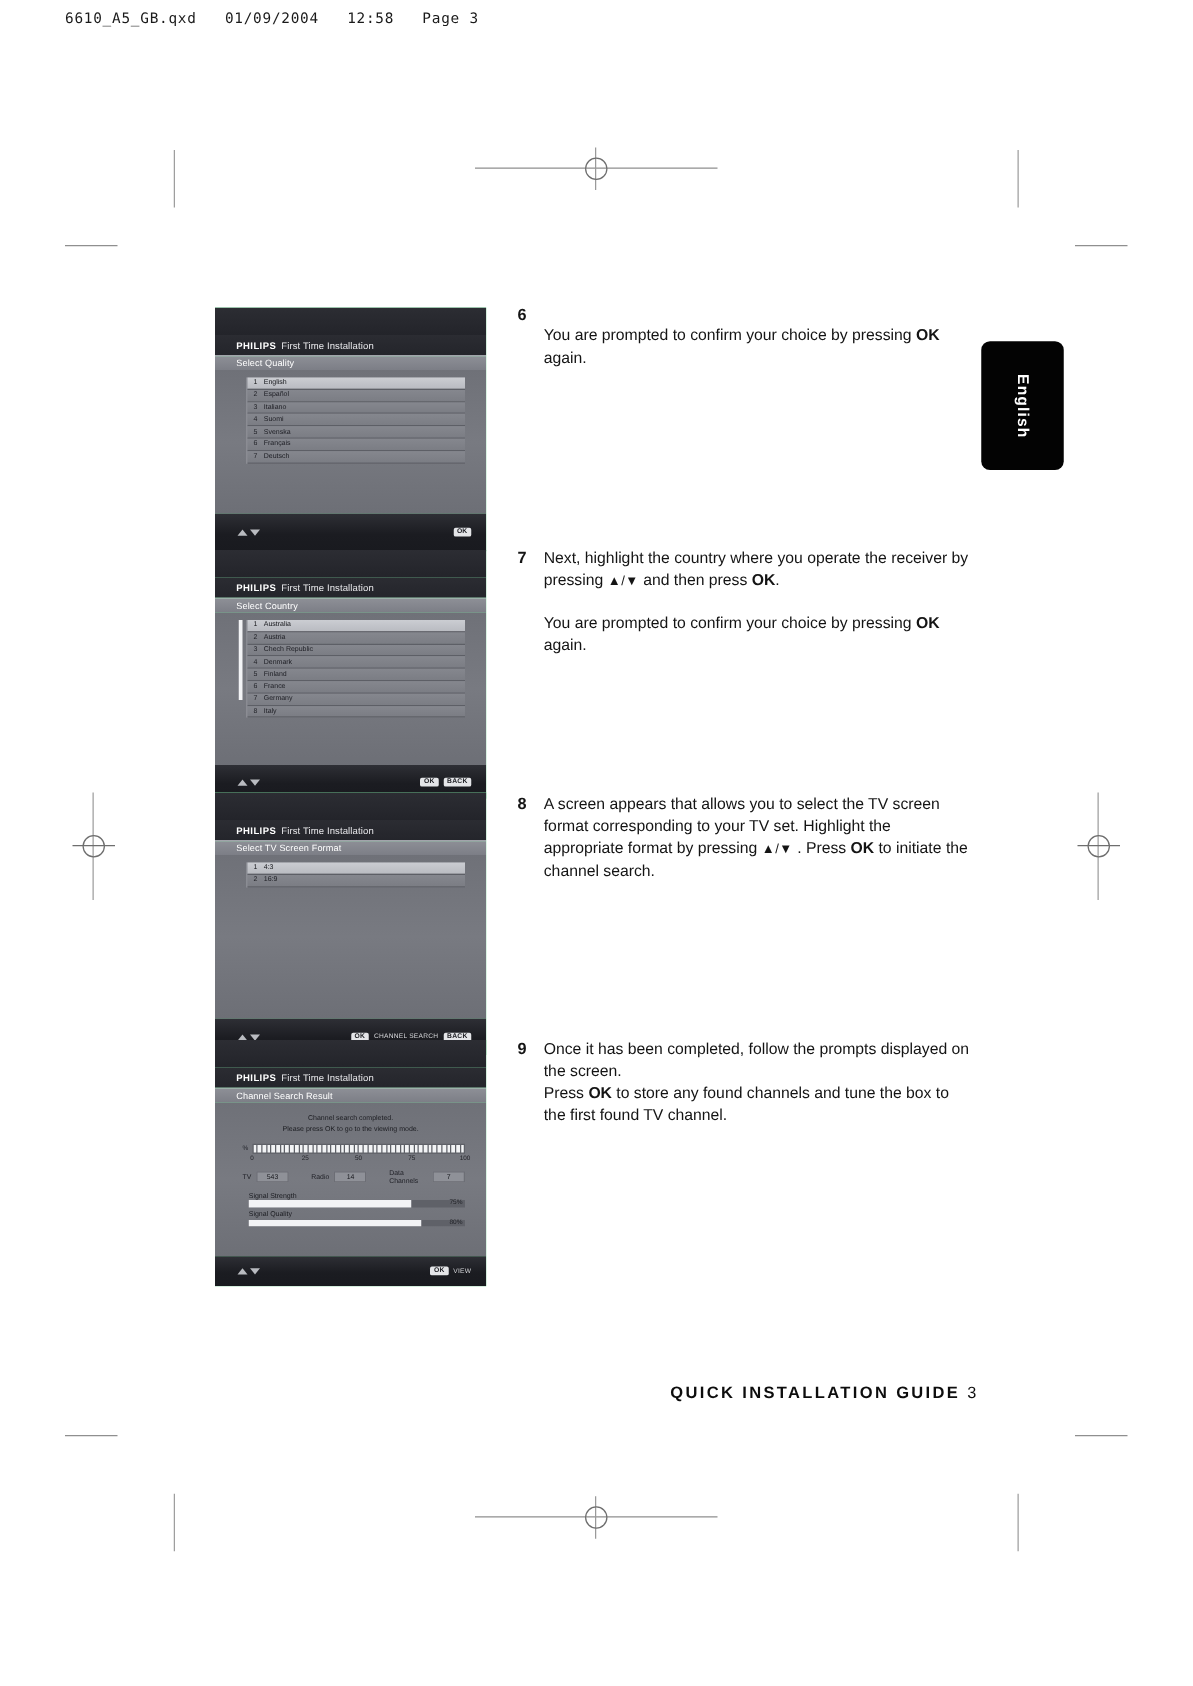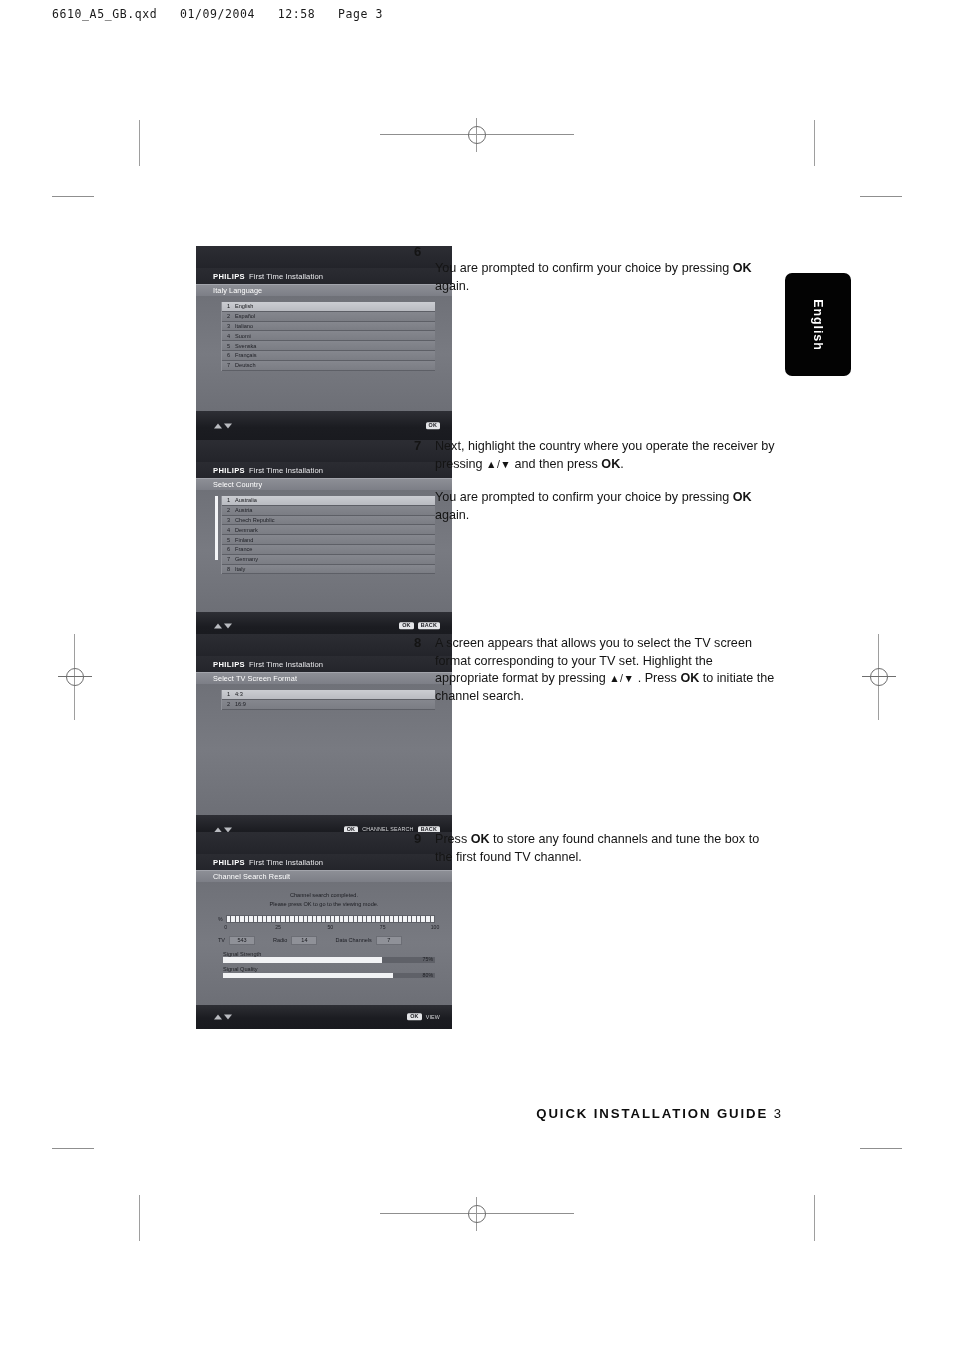--- a/index.html
+++ b/index.html
@@ -36,21 +36,21 @@
   }
   .lang-tab span {
     position: absolute; left: 50%; top: 50%;
     transform: translate(-50%,-50%) rotate(90deg);
     color: #fff; font-size: 12.5px; font-weight: bold;
     letter-spacing: 0.9px; white-space: nowrap;
   }
 
   
   .tvpanel {
-    position: absolute; left: 196px; width: 256px;
+    position: absolute; left: 172px; width: 217px;
     background: #86efac;
     overflow: hidden;
   }
   .tv-top {
     height: 22px;
     background: linear-gradient(180deg,#2c2d33 0%,#23242a 100%);
   }
   .tv-titlerow {
     height: 16px; position: relative;
     background: linear-gradient(180deg,#2b2c32 0%,#24252b 100%);
@@ -246,21 +246,21 @@
   </div>
 
   <div id="screens-host">
       <div class="tvpanel" style="top: 246px;">
         <div class="tv-top"></div>
         <div class="tv-titlerow">
           <span class="philips-logo">PHILIPS</span>
           <span class="tv-title">First Time Installation</span>
         </div>
         <div class="tv-subbar">
-          <span>Italy Language</span>
+          <span>Select Quality</span>
         </div>
         <div class="tv-body" style="height:115px">
           <div class="tv-list">
             <div class="tv-row sel">
               <span class="num">1</span>
               <span class="lbl">English</span>
             </div>
             <div class="tv-row">
               <span class="num">2</span>
               <span class="lbl">Español</span>
@@ -521,20 +521,21 @@
       </div>
       <div class="step" style="top: 635px;">
         <span class="step-num">8</span>
         <div class="step-body">
           <p class="">A screen appears that allows you to select the TV screen format corresponding to your TV set. Highlight the appropriate format by pressing <span class="ar">▲/▼</span> . Press <b>OK</b> to initiate the channel search.</p>
         </div>
       </div>
       <div class="step" style="top: 831px;">
         <span class="step-num">9</span>
         <div class="step-body">
+          <p class="">Once it has been completed, follow the prompts displayed on the screen.</p>
           <p class="">Press <b>OK</b> to store any found channels and tune the box to the first found TV channel.</p>
         </div>
       </div>
     </div>
 
   <div class="footer">
     <span>QUICK INSTALLATION GUIDE</span>
     <span class="pg">3</span>
   </div>
 

